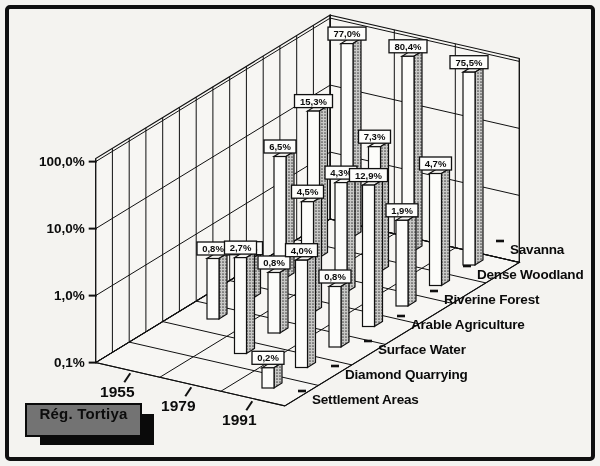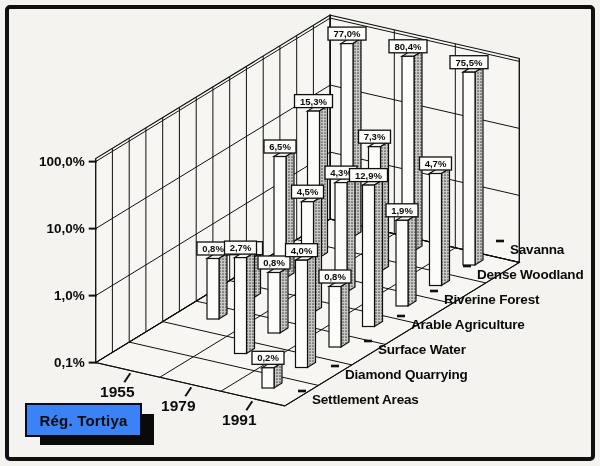--- a/index.html
+++ b/index.html
@@ -2,22 +2,22 @@
 <html><head>
 <meta charset="utf-8">
 <style>
   html,body{margin:0;padding:0;background:#e8e7e4;}
   #page{position:relative;width:600px;height:466px;background:#f4f3f0;overflow:hidden;
         font-family:"Liberation Sans", sans-serif;color:#0c0c0c;}
   .frame{position:absolute;left:5px;top:5px;right:5px;bottom:5px;border:4px solid #101010;
          border-radius:5px;pointer-events:none;}
   #chart{position:absolute;left:0;top:0;}
   .legend-shadow{position:absolute;left:40px;top:414px;width:114px;height:31px;background:#0a0a0a;}
-  .legend-box{position:absolute;left:25px;top:403px;width:113px;height:30px;background:#3b82f6;
-              border:2.5px solid #0a0a0a;display:flex;align-items:center;justify-content:center;}
+  .legend-box{position:absolute;left:25px;top:403px;width:113px;height:30px;background:#737373;
+              border:2.5px solid #0a0a0a;display:flex;justify-content:center;}
   .legend-box span{font-size:15px;font-weight:bold;letter-spacing:.2px;}
   svg text{font-family:"Liberation Sans", sans-serif;fill:#0b0b0b;}
 </style>
 </head>
 <body>
 
 <div id="page">
   <svg id="chart" width="600" height="466">
       <defs>
         <pattern id="ht" width="3" height="3" patternUnits="userSpaceOnUse">

